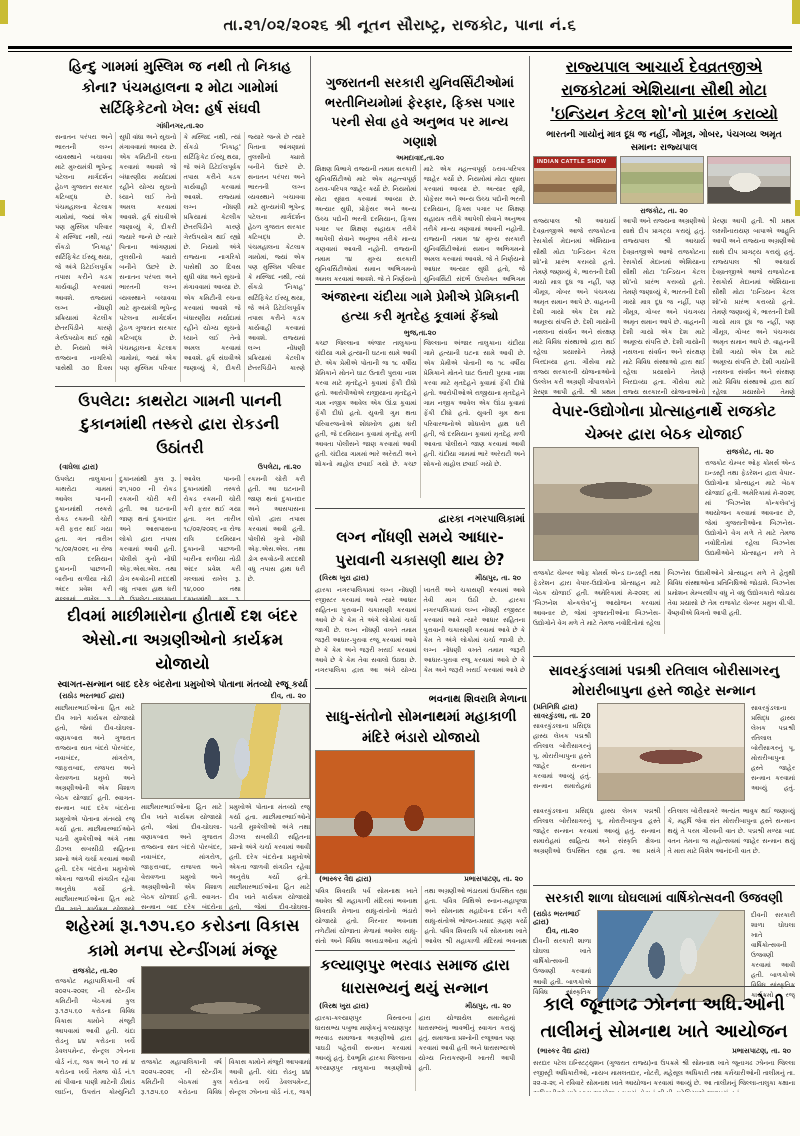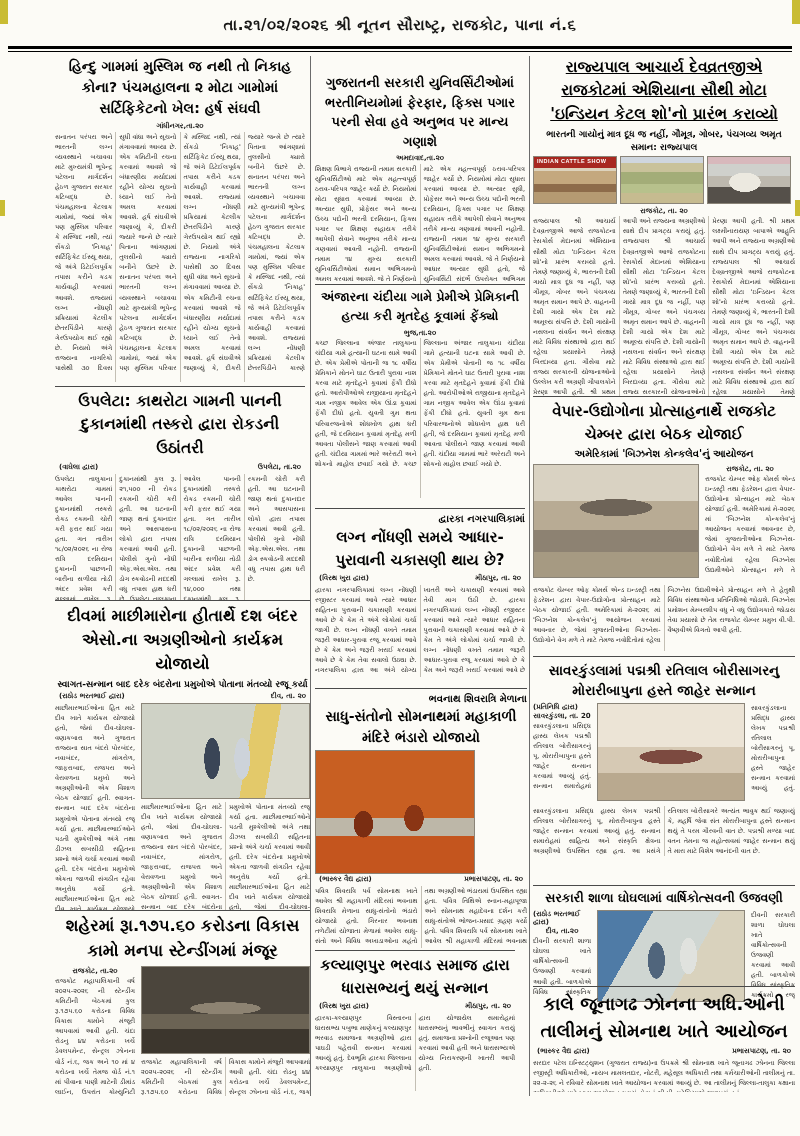--- a/index.html
+++ b/index.html
@@ -161,21 +161,20 @@
       </div>
       <div class="photo ph-cattle2" style="width:84px;height:48px;"></div>
       <div class="photo ph-cattle3" style="width:84px;height:48px;"></div>
     </div>
     <div class="dateline">રાજકોટ, તા. ૨૦</div>
     <div class="body cols-3" style="height:198px;">રાજ્યપાલ શ્રી આચાર્ય દેવવ્રતજીએ આજે રાજકોટના રેસકોર્સ મેદાનમાં એશિયાના સૌથી મોટા 'ઇન્ડિયન કેટલ શો'નો પ્રારંભ કરાવ્યો હતો. તેમણે જણાવ્યું કે, ભારતની દેશી ગાયો માત્ર દૂધ જ નહીં, પણ ગૌમૂત્ર, ગોબર અને પંચગવ્ય અમૃત સમાન આપે છે. વાહનની દેશી ગાયો એક દેશ માટે અમૂલ્ય સંપત્તિ છે. દેશી ગાયોની નસલના સંવર્ધન અને સંરક્ષણ માટે વિવિધ સંસ્થાઓ દ્વારા થઈ રહેલા પ્રયાસોને તેમણે બિરદાવ્યા હતા. ગૌસેવા માટે રાજ્ય સરકારની યોજનાઓનો ઉલ્લેખ કરી અગ્રણી ગૌપાલકોને પ્રેરણા આપી હતી. શ્રી પ્રથમ લક્ષ્મીનારાયણ બાપાએ આહુતિ આપી અને રાજ્યના અગ્રણીઓ સાથે દીપ પ્રાગટ્ય કરાયું હતું. રાજ્યપાલ શ્રી આચાર્ય દેવવ્રતજીએ આજે રાજકોટના રેસકોર્સ મેદાનમાં એશિયાના સૌથી મોટા 'ઇન્ડિયન કેટલ શો'નો પ્રારંભ કરાવ્યો હતો. તેમણે જણાવ્યું કે, ભારતની દેશી ગાયો માત્ર દૂધ જ નહીં, પણ ગૌમૂત્ર, ગોબર અને પંચગવ્ય અમૃત સમાન આપે છે. વાહનની દેશી ગાયો એક દેશ માટે અમૂલ્ય સંપત્તિ છે. દેશી ગાયોની નસલના સંવર્ધન અને સંરક્ષણ માટે વિવિધ સંસ્થાઓ દ્વારા થઈ રહેલા પ્રયાસોને તેમણે બિરદાવ્યા હતા. ગૌસેવા માટે રાજ્ય સરકારની યોજનાઓનો ઉલ્લેખ કરી અગ્રણી ગૌપાલકોને પ્રેરણા આપી હતી. શ્રી પ્રથમ લક્ષ્મીનારાયણ બાપાએ આહુતિ આપી અને રાજ્યના અગ્રણીઓ સાથે દીપ પ્રાગટ્ય કરાયું હતું. રાજ્યપાલ શ્રી આચાર્ય દેવવ્રતજીએ આજે રાજકોટના રેસકોર્સ મેદાનમાં એશિયાના સૌથી મોટા 'ઇન્ડિયન કેટલ શો'નો પ્રારંભ કરાવ્યો હતો. તેમણે જણાવ્યું કે, ભારતની દેશી ગાયો માત્ર દૂધ જ નહીં, પણ ગૌમૂત્ર, ગોબર અને પંચગવ્ય અમૃત સમાન આપે છે. વાહનની દેશી ગાયો એક દેશ માટે અમૂલ્ય સંપત્તિ છે. દેશી ગાયોની નસલના સંવર્ધન અને સંરક્ષણ માટે વિવિધ સંસ્થાઓ દ્વારા થઈ રહેલા પ્રયાસોને તેમણે બિરદાવ્યા હતા. ગૌસેવા માટે રાજ્ય સરકારની યોજનાઓનો ઉલ્લેખ કરી અગ્રણી ગૌપાલકોને પ્રેરણા આપી હતી. શ્રી પ્રથમ લક્ષ્મીનારાયણ બાપાએ આહુતિ આપી અને રાજ્યના અગ્રણીઓ સાથે દીપ પ્રાગટ્ય કરાયું હતું.</div>
   </article>
 
   <article class="art rule-t" style="left:533px;top:396px;width:262px;height:260px;">
     <h2 class="head" style="font-size:15px;">વેપાર-ઉદ્યોગોના પ્રોત્સાહનાર્થે રાજકોટ ચેમ્બર દ્વારા બેઠક યોજાઈ</h2>
-    <div class="subhead" style="font-size:10px;">અમેરિકામાં 'બિઝનેશ કોન્કલેવ'નું આયોજન</div>
     <div class="grid-lr" style="grid-template-columns:1fr 90px;height:118px;margin-top:2px;">
       <div class="photo ph-chamber" style="width:100%;height:114px;"></div>
       <div>
         <div class="dateline">રાજકોટ, તા. ૨૦</div>
         <div class="body cols-1" style="height:104px;">રાજકોટ ચેમ્બર ઓફ કોમર્સ એન્ડ ઇન્ડસ્ટ્રી તથા ફેડરેશન દ્વારા વેપાર-ઉદ્યોગોના પ્રોત્સાહન માટે બેઠક યોજાઈ હતી. અમેરિકામાં મે-૨૦૨૬ માં 'બિઝનેશ કોન્કલેવ'નું આયોજન કરવામાં આવનાર છે, જેમાં ગુજરાતીઓના બિઝનેસ-ઉદ્યોગોને વેગ મળે તે માટે તેમજ નવોદિતોમાં રહેલા બિઝનેસ ઉદ્યમીઓને પ્રોત્સાહન મળે તે હેતુથી વિવિધ સંસ્થાઓના પ્રતિનિધિઓ જોડાશે. બિઝનેસ પ્રમોશન મેમ્બરશીપ વધુ ને વધુ ઉદ્યોગકારો જોડાય તેવા પ્રયાસો છે તેમ રાજકોટ ચેમ્બર પ્રમુખ વી.પી. વૈષ્ણવીએ વિગતો આપી હતી.</div>
       </div>
     </div>
     <div class="body cols-2" style="height:66px;margin-top:3px;">રાજકોટ ચેમ્બર ઓફ કોમર્સ એન્ડ ઇન્ડસ્ટ્રી તથા ફેડરેશન દ્વારા વેપાર-ઉદ્યોગોના પ્રોત્સાહન માટે બેઠક યોજાઈ હતી. અમેરિકામાં મે-૨૦૨૬ માં 'બિઝનેશ કોન્કલેવ'નું આયોજન કરવામાં આવનાર છે, જેમાં ગુજરાતીઓના બિઝનેસ-ઉદ્યોગોને વેગ મળે તે માટે તેમજ નવોદિતોમાં રહેલા બિઝનેસ ઉદ્યમીઓને પ્રોત્સાહન મળે તે હેતુથી વિવિધ સંસ્થાઓના પ્રતિનિધિઓ જોડાશે. બિઝનેસ પ્રમોશન મેમ્બરશીપ વધુ ને વધુ ઉદ્યોગકારો જોડાય તેવા પ્રયાસો છે તેમ રાજકોટ ચેમ્બર પ્રમુખ વી.પી. વૈષ્ણવીએ વિગતો આપી હતી.</div>
   </article>
 

